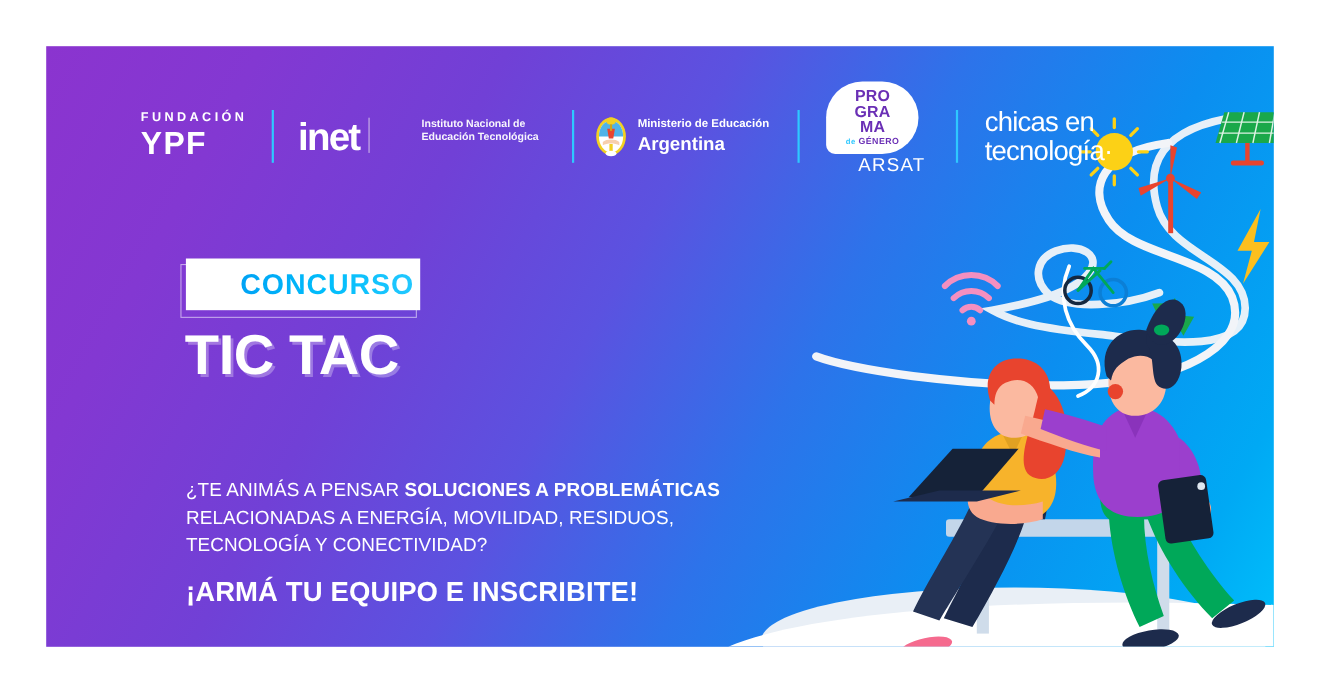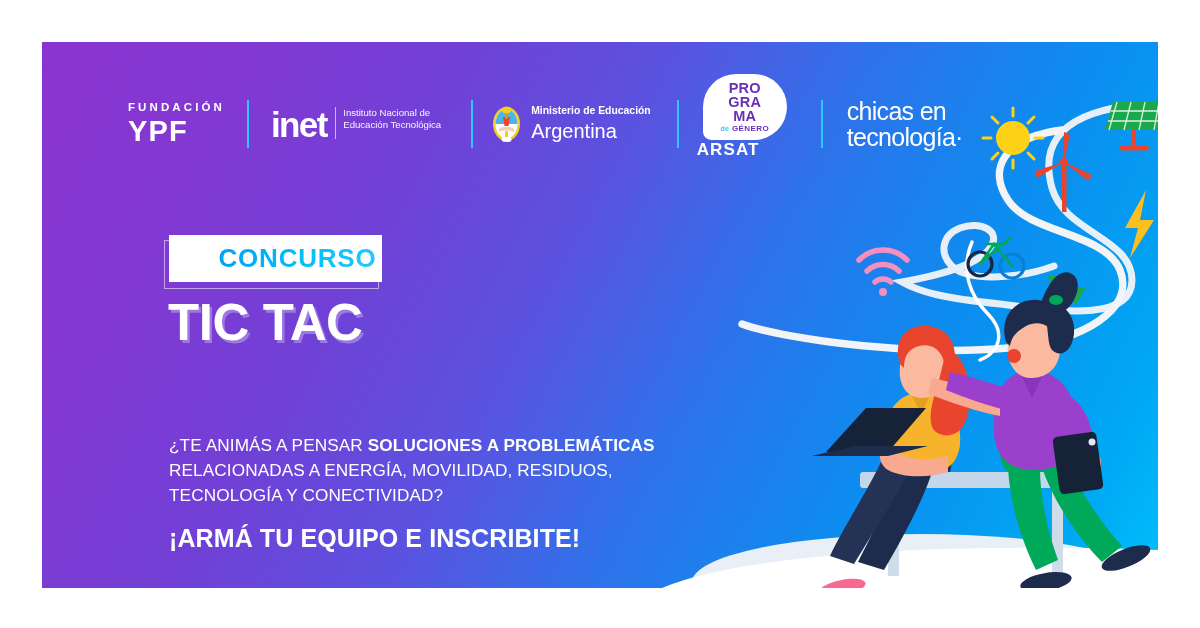--- a/index.html
+++ b/index.html
@@ -23,40 +23,40 @@
   }
   .divider{width:2px;height:48px;background:#2ec8ff;margin:0 22px;flex:none;}
 
   .ypf{color:#fff;line-height:1;}
   .ypf .f{font-size:11.5px;font-weight:700;letter-spacing:3.1px;display:block;margin-bottom:3px;}
   .ypf .y{font-size:29px;font-weight:800;letter-spacing:1.2px;display:block;}
 
   .inet-wrap{display:flex;}
   .inet{color:#fff;font-size:35px;font-weight:800;letter-spacing:-1.6px;line-height:1;}
   .inet-rule{width:1.5px;height:32px;background:#cdb7e8;margin:0 7px 0 8px;}
-  .inet-sub{color:#fff;font-size:9.6px;line-height:1.28;font-weight:400;opacity:.95;}
+  .inet-sub{color:#fff;font-size:9.6px;line-height:1.28;font-weight:700;opacity:.95;margin-left:40px;}
 
   .minis{display:flex;align-items:center;}
   .shield{width:31px;height:38px;flex:none;margin-right:9px;}
   .mini-txt{color:#fff;line-height:1.2;}
   .mini-txt .l1{font-size:10.4px;font-weight:700;display:block;margin-bottom:1px;}
-  .mini-txt .l2{font-size:20px;font-weight:400;display:block;}
+  .mini-txt .l2{font-size:17px;font-weight:700;display:block;}
 
   .arsat{position:relative;width:96px;height:84px;flex:none;}
   .arsat-badge{
     position:absolute;left:6px;top:-8px;width:84px;height:66px;background:#fff;
     border-radius:40px 40px 40px 10px;
     display:flex;flex-direction:column;align-items:center;justify-content:center;
   }
   .arsat-badge .p{color:#6a2fb5;font-weight:800;font-size:14.5px;line-height:.97;letter-spacing:.2px;}
   .arsat-badge .g{color:#6a2fb5;font-weight:800;font-size:8px;letter-spacing:.4px;margin-top:1px;}
   .arsat-badge .g .de{color:#2ec8ff;font-size:7px;font-weight:700;}
   .arsat-name{
-    position:absolute;left:0;top:58px;width:96px;text-align:left;
-    color:#fff;font-weight:700;font-size:17px;letter-spacing:1.1px;
+    position:absolute;left:0;top:58px;width:96px;text-align:right;
+    color:#fff;font-weight:400;font-size:17px;letter-spacing:1.1px;
   }
 
   .cet{color:#fff;font-size:25px;font-weight:400;line-height:1.04;letter-spacing:-.7px;}
 
   
   .concurso{
     position:absolute;left:127px;top:193px;width:213px;height:47px;
     background:#fff;display:flex;align-items:center;justify-content:center;
   }
   .concurso::before{

